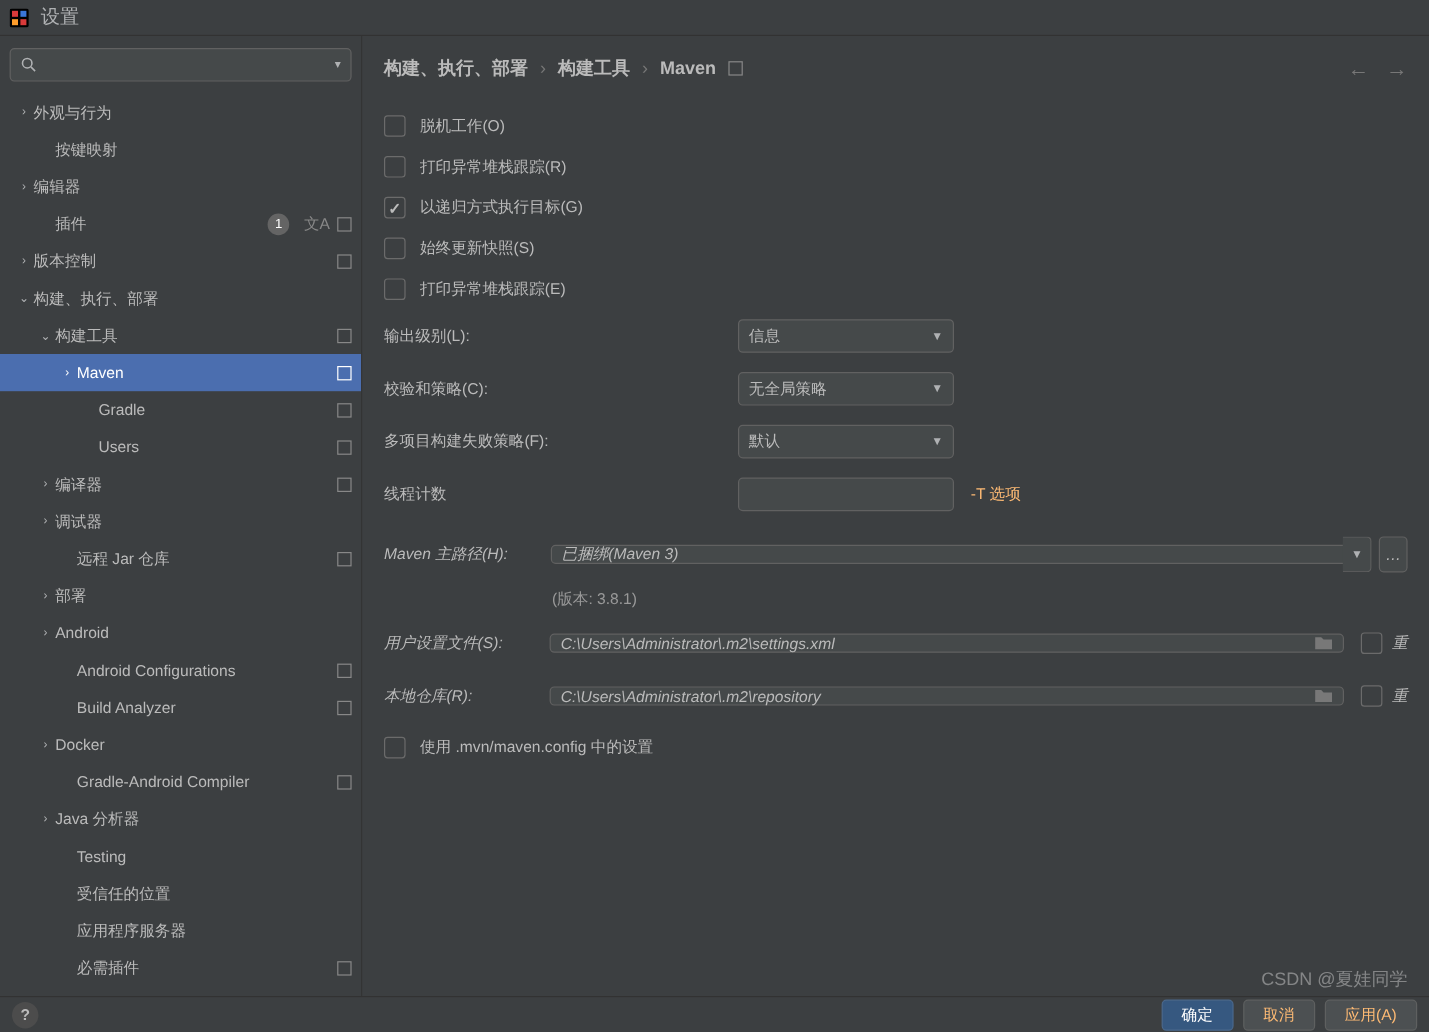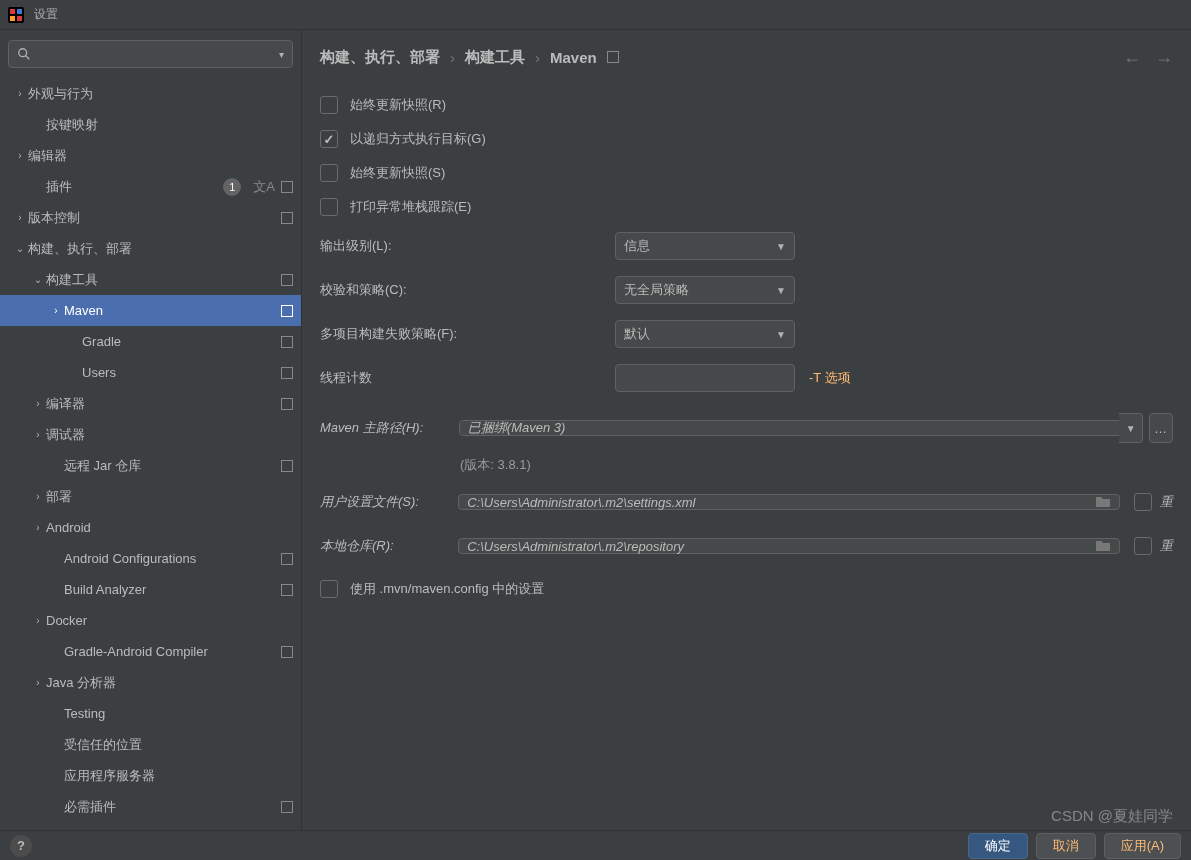--- a/index.html
+++ b/index.html
@@ -1,19 +1,19 @@
 <!DOCTYPE html>
 <html><head>
 <meta charset="utf-8">
 <style>
 * { margin: 0; padding: 0; box-sizing: border-box; font-family: "Segoe UI", "Microsoft YaHei", sans-serif; }
 body { background: #3c3f41; color: #bbbbbb; font-size: 13px; overflow: hidden; width: 1191px; height: 860px; }
 .titlebar { height: 30px; display: flex; align-items: center; padding: 0 8px; background: #3c3f41; border-bottom: 1px solid #323232; }
 .titlebar .app-icon { width: 16px; height: 16px; margin-right: 10px; display: flex; align-items: center; justify-content: center; }
-.titlebar .title { color: #afb1b3; font-size: 12px; }
+.titlebar .title { color: #afb1b3; font-size: 16px; }
 .main-area { display: flex; height: 800px; }
 .sidebar { width: 302px; background: #3c3f41; display: flex; flex-direction: column; border-right: 1px solid #323232; }
 .search-box { margin: 10px 8px 6px 8px; height: 28px; background: #45494a; border: 1px solid #616161; border-radius: 4px; display: flex; align-items: center; padding: 0 8px; }
 .search-box svg { width: 14px; height: 14px; fill: #afb1b3; }
 .search-box input { background: transparent; border: none; outline: none; color: #bbb; flex: 1; margin-left: 6px; font-size: 13px; }
 .tree { flex: 1; overflow-y: auto; padding-top: 4px; }
 .tree-item { height: 31px; display: flex; align-items: center; cursor: pointer; position: relative; padding-right: 8px; }
 .tree-item.selected { background: #4b6eaf; color: #fff; }
 .tree-item .arrow { width: 16px; text-align: center; color: #afb1b3; font-size: 10px; }
 .tree-item.selected .arrow { color: #fff; }
@@ -253,21 +253,25 @@
       <span class="bc-ind"></span>
       <div class="nav-arrows">
         <span>←</span>
         <span>→</span>
       </div>
     </div>
 
     <div class="form-area">
       <div class="check-row">
           <span class="cb"></span>
-          <span>始终更新快照(R)</span>
+          <span>脱机工作(O)</span>
+        </div>
+      <div class="check-row">
+          <span class="cb"></span>
+          <span>打印异常堆栈跟踪(R)</span>
         </div>
       <div class="check-row">
           <span class="cb checked"></span>
           <span>以递归方式执行目标(G)</span>
         </div>
       <div class="check-row">
           <span class="cb"></span>
           <span>始终更新快照(S)</span>
         </div>
       <div class="check-row">

